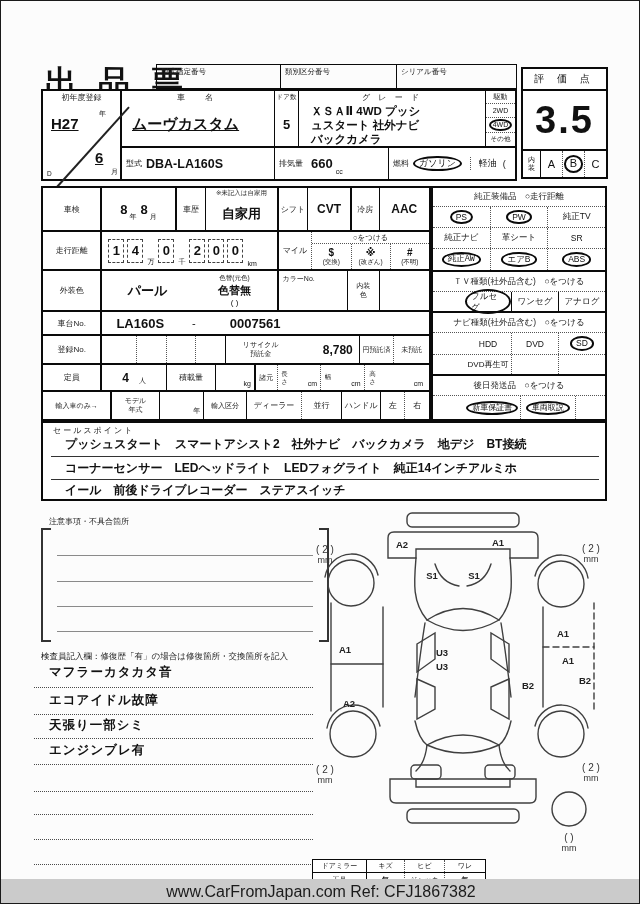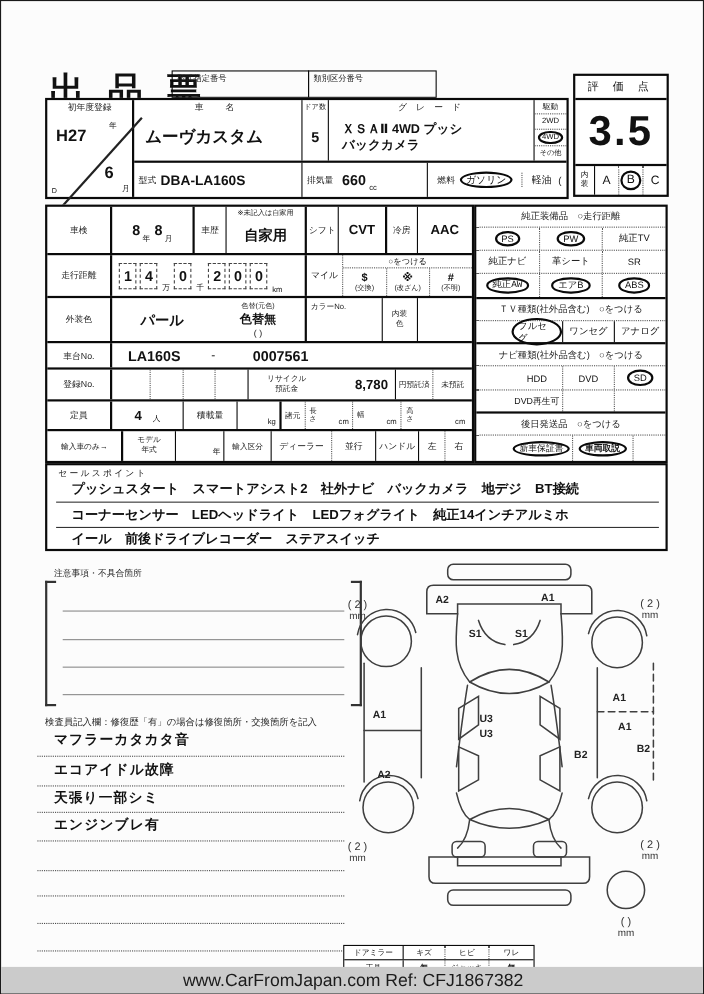--- a/index.html
+++ b/index.html
@@ -13,21 +13,21 @@
   .c{box-sizing:border-box;position:relative;display:flex;align-items:center;justify-content:center;}
   .col{display:flex;flex-direction:column;box-sizing:border-box;}
   .br1{border-right:1px solid #0a0a0a;}
   .br2{border-right:2px solid #0a0a0a;}
   .brd{border-right:1px dotted #555;}
   .bt2{border-top:2px solid #0a0a0a;}
   .btd{border-top:1px dotted #555;padding-left:32px;}
   .bbd{border-bottom:1px dotted #555;}
   .s6{font-size:6.5px;} .s7{font-size:7px;} .s75{font-size:7.5px;} .s8{font-size:8px;}
   .s85{font-size:8.5px;} .s9{font-size:9px;} .s10{font-size:10px;} .s11{font-size:11px;}
-  .s12{font-size:12px;} .s13{font-size:13px;} .s15{font-size:15px;}
+  .s12{font-size:12px;} .s13{font-size:13px;} .s15{font-size:15px;text-decoration:underline;}
   .bold{font-weight:bold;}
   .pre{white-space:pre-line;text-align:center;line-height:1.15;}
   .lbl{color:#222;}
   .circled{border:2px solid #0a0a0a;border-radius:50%;padding:0 4px;display:inline-block;line-height:1.25;}
   .hline{position:absolute;background:#333;height:1px;}
   .dotline{position:absolute;border-top:1.5px dotted #4a4a4a;height:0;}
   .noteline{position:absolute;background:#8a8a8a;height:1px;}
   .digitbox{width:16px;height:24px;border:1px dashed #444;display:flex;align-items:center;justify-content:center;
             font-size:13px;font-weight:bold;margin-right:3px;box-sizing:border-box;background:#fff;}
   .unit{font-size:7px;align-self:flex-end;margin:0 4px 2px 1px;}
@@ -48,20 +48,23 @@
 <div class="page">
 
   <div class="abs" style="left:44px;top:60px;font-size:32px;font-weight:bold;letter-spacing:6px;">出 品 票</div>
 
   <div class="abs b1" style="left:155px;top:63px;width:125px;height:25px;">
     <span class="s75 lbl" style="position:absolute;left:4px;top:2px;">型式指定番号</span>
   </div>
   <div class="abs b1" style="left:279px;top:63px;width:117px;height:25px;">
     <span class="s75 lbl" style="position:absolute;left:4px;top:2px;">類別区分番号</span>
   </div>
+  <div class="abs b1" style="left:395px;top:63px;width:121px;height:25px;">
+    <span class="s75 lbl" style="position:absolute;left:4px;top:2px;">シリアル番号</span>
+  </div>
 
   <div class="abs b2 col" style="left:520px;top:66px;width:87px;height:112px;background:#fff;">
     <div class="c" style="height:22px;border-bottom:2px solid #0a0a0a;font-size:10px;letter-spacing:5px;">評 価 点</div>
     <div class="c" style="height:58px;font-size:38px;font-weight:bold;letter-spacing:2px;">3.5</div>
     <div class="row" style="height:28px;border-top:2px solid #0a0a0a;">
       <div class="c s7 pre br1" style="width:18px;">内
 装</div>
       <div class="c s11" style="width:21px;">
         <span>A</span>
         </div>
@@ -95,20 +98,21 @@
         </div>
         <div class="col br1" style="width:24px;">
           <div class="c s6 lbl" style="height:12px;">ドア数</div>
           <div class="c bold s13" style="flex:1;">5</div>
           <span class="s6" style="position:absolute;left:4px;bottom:2px;">D</span>
         </div>
         <div class="col br1" style="width:187px;">
           <div class="c s8 lbl" style="height:12px;letter-spacing:3px;">グ レ ー ド</div>
           <div class="col" style="flex:1;padding-left:12px;justify-content:center;font-weight:bold;font-size:11.5px;line-height:14px;">
             <span>ＸＳＡⅡ 4WD プッシ</span>
+            <span>ュスタート 社外ナビ</span>
             <span>バックカメラ</span>
           </div>
         </div>
         <div class="col" style="width:29px;">
           <div class="c s7 lbl bbd" style="height:13px;">駆動</div>
           <div class="c s7 bbd" style="flex:1;">
             <span>2WD</span>
             </div>
           <div class="c s7 bbd" style="flex:1;">
             <span style="padding:0 2px;" class="circled">4WD</span>
@@ -121,21 +125,21 @@
       <div class="row bt2" style="height:33px;">
         <div class="c br1" style="width:153px;justify-content:flex-start;padding-left:4px;">
           <span class="s8 lbl">型式</span>
           <span class="bold" style="font-size:12.5px;margin-left:4px;">DBA-LA160S</span>
         </div>
         <div class="c br1" style="width:114px;justify-content:flex-start;padding-left:4px;">
           <span class="s8 lbl">排気量</span>
           <span class="bold s13" style="margin-left:8px;">660</span>
           <span class="s7" style="margin-left:3px;align-self:flex-end;margin-bottom:4px;">cc</span>
         </div>
-        <div class="c" style="width:126px;justify-content:center;padding-left:4px;">
+        <div class="c" style="width:126px;justify-content:flex-start;padding-left:4px;">
           <span class="s8 lbl">燃料</span>
           <span class="s9 circled" style="margin-left:4px;">ガソリン</span>
           <span class="s9" style="margin-left:8px;border-left:1px dotted #555;padding-left:8px;">軽油</span>
           <span class="s9" style="margin-left:6px;">(</span>
         </div>
       </div>
     </div>
   </div>
 
   <div class="abs b2 col" style="left:40px;top:185px;width:390px;height:235px;background:#fff;">
@@ -337,21 +341,21 @@
         <span>DVD再生可</span>
         </div>
       <div class="c" style="flex:1;border-left:1px dotted #555;"></div>
       <div class="c" style="flex:1;border-left:1px dotted #555;"></div>
     </div>
     <div class="c s85 lbl bt2" style="height:21px;">後日発送品　○をつける</div>
     <div class="row btd" style="flex:1;">
       <div class="c s8" style="flex:1;">
         <span class="circled">新車保証書</span>
         </div>
-      <div class="c s8" style="flex:1;border-left:1px dotted #555;font-weight:bold;">
+      <div class="c s8" style="flex:1;border-left:1px dotted #555;">
         <span class="circled">車両取説</span>
         </div>
       <div class="c" style="width:30px;border-left:1px dotted #555;"></div>
     </div>
   </div>
 
   <div class="abs b2" style="left:40px;top:420px;width:566px;height:80px;background:#fff;">
     <span class="s8 lbl" style="position:absolute;left:10px;top:2px;letter-spacing:2px;">セールスポイント</span>
     <div class="bold s12" style="position:absolute;left:22px;top:13px;white-space:nowrap;">プッシュスタート　スマートアシスト2　社外ナビ　バックカメラ　地デジ　BT接続</div>
     <div class="hline" style="left:8px;top:33px;width:548px;"></div>

